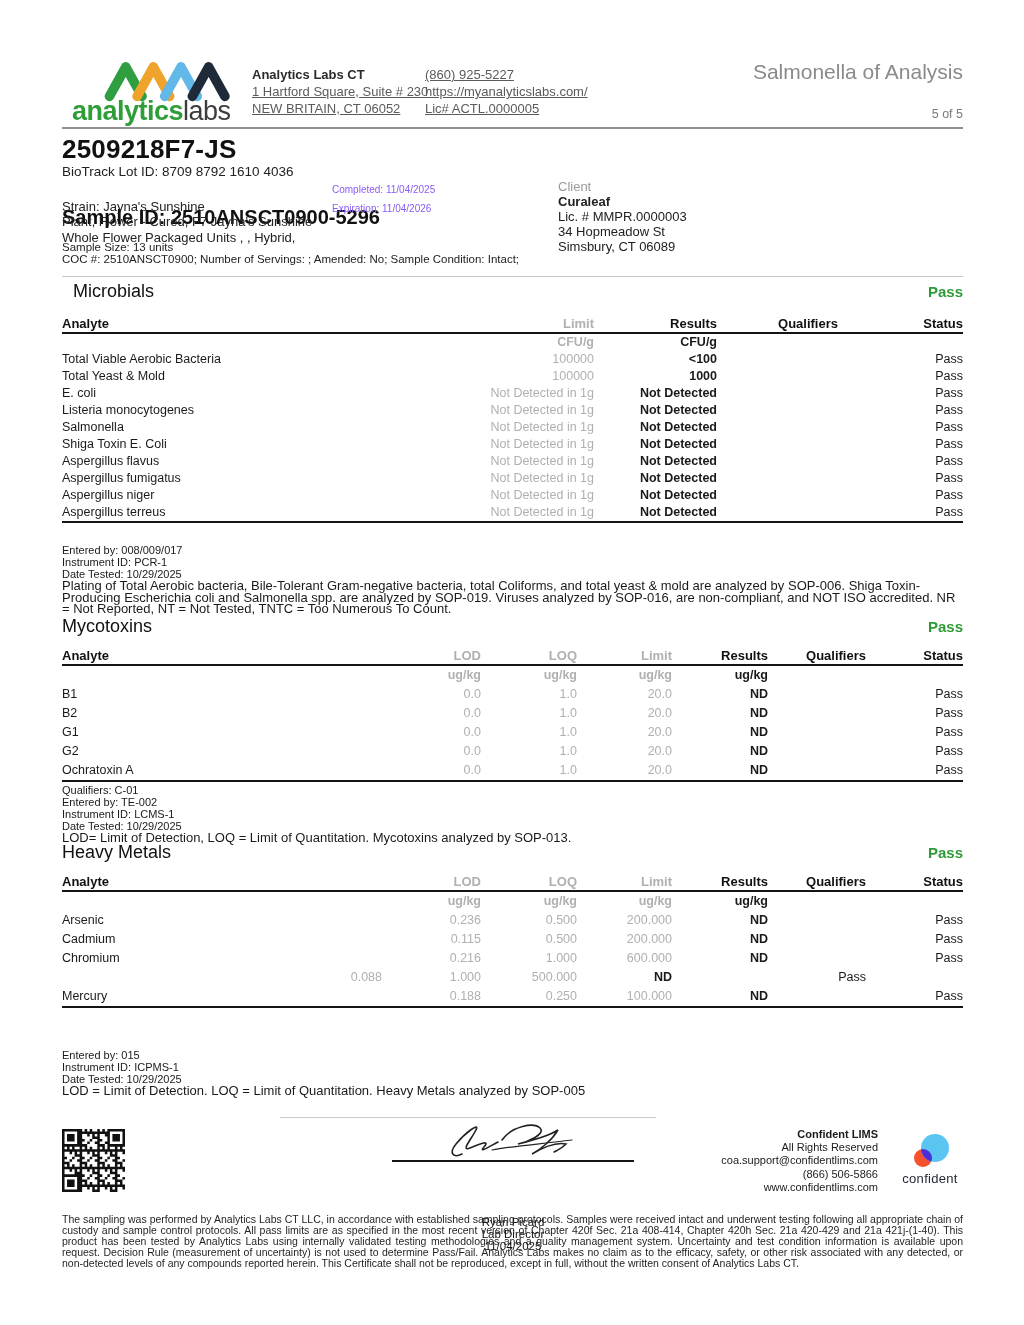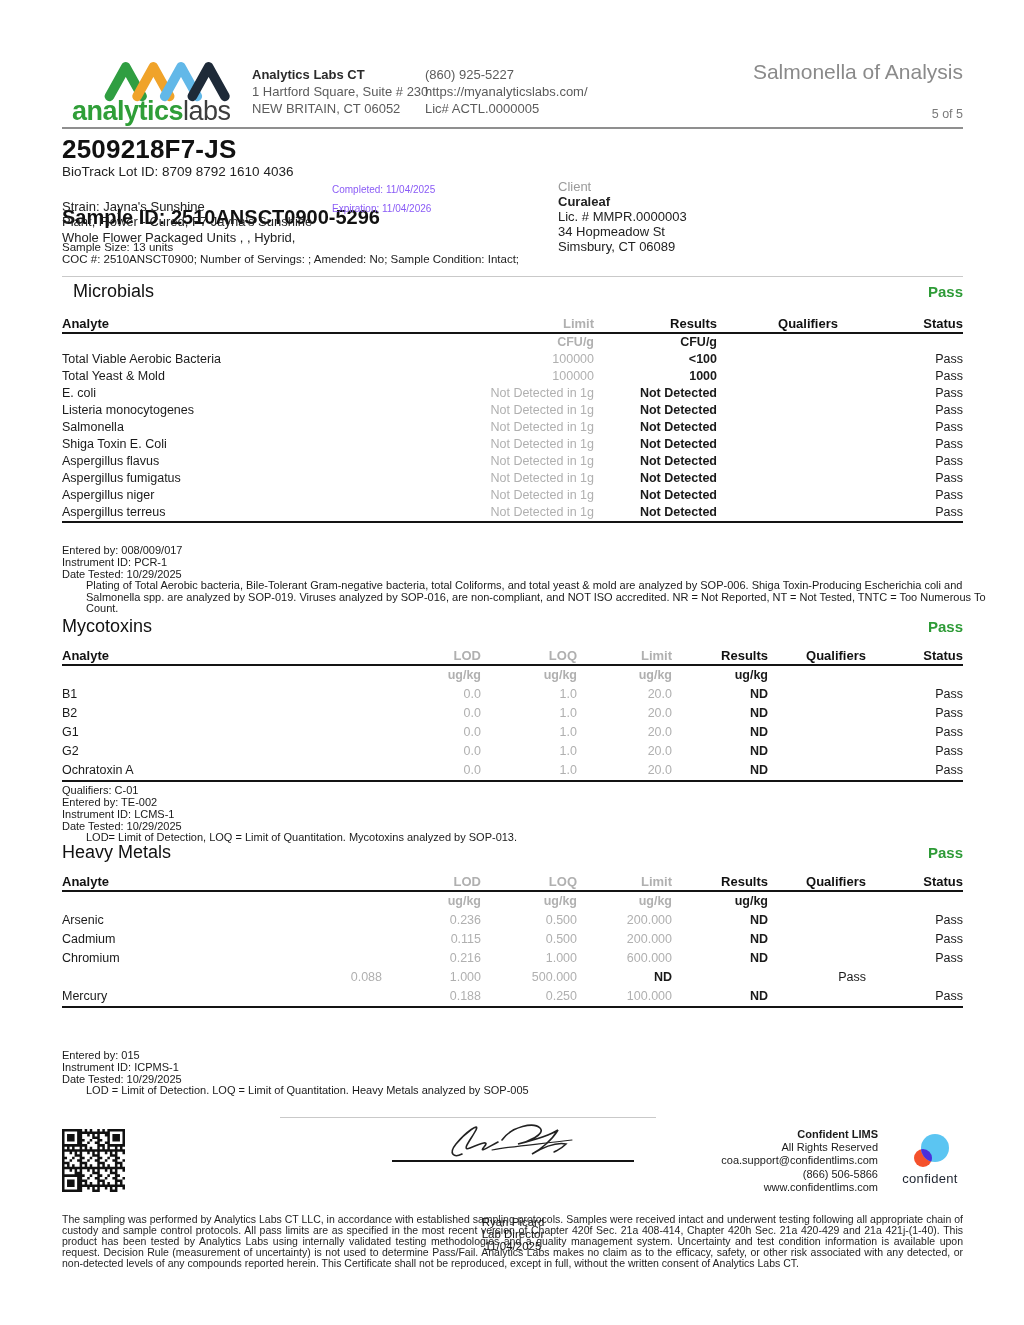--- a/index.html
+++ b/index.html
@@ -5,21 +5,21 @@
   html,body{margin:0;padding:0;background:#fff;}
   .page{position:relative;width:1024px;height:1325px;background:#ffffff;overflow:hidden;
         font-family:"Liberation Sans",sans-serif;color:#1a1a1a;}
   .abs{position:absolute;}
 
   
   .brand-word{font-size:27px;letter-spacing:-0.5px;}
   .brand-green{color:#2f9e38;font-weight:700;}
   .brand-dark{color:#3d3d3d;font-weight:400;text-align:right;}
   .lab-name{font-size:13px;font-weight:700;color:#2b2b2b;line-height:17px;}
-  .hdr-gray{font-size:13px;color:#5b5b5b;line-height:17px;}
+  .hdr-gray{font-size:13px;color:#5b5b5b;line-height:17px;text-decoration:underline;}
   .coa-title{font-size:21px;color:#8a8a8a;text-align:right;}
   .page-num{font-size:12.5px;color:#7a7a7a;text-align:right;}
   .rule{background:#8f8f8f;height:2px;}
   .thin-rule{background:#c9c9c9;height:1px;}
 
   
   .big-id{font-size:26px;font-weight:800;color:#111;letter-spacing:0.2px;}
   .biotrack{font-size:13.5px;color:#222;}
   .sample-id{font-size:20px;font-weight:700;color:#111;}
   .meta{font-size:13px;color:#222;line-height:15.5px;}
@@ -40,21 +40,21 @@
   .c{font-size:12.5px;color:#1a1a1a;}
   .t5 .c{line-height:17px;}
   .t7 .c{line-height:19px;}
   .r{text-align:right;}
   .gray{color:#b0b0b0;}
   .res{font-weight:700;}
   .hline{border-bottom:2px solid #141414;}
   .units .c{font-weight:700;}
 
   .foot-sm{font-size:11px;color:#1a1a1a;line-height:12px;}
-  .note{font-size:11px;color:#1a1a1a;line-height:11.6px;width:901px;margin-left:24px;}
+  .note{font-size:13px;color:#1a1a1a;line-height:11.6px;width:901px;}
 
   
   .sig-text{font-size:11.5px;line-height:12px;text-align:center;color:#111;}
   .lims{font-size:11px;line-height:13.2px;text-align:right;color:#1b1b1b;}
   .lims-name{font-weight:700;}
   .confident-word{font-size:13px;color:#1e2430;text-align:center;letter-spacing:0.3px;}
   .disclaimer{font-size:10.5px;line-height:10.9px;color:#1f1f1f;width:901px;text-align:justify;}
   .sig-bg{background:#fff;}
 </style>
 </head>

